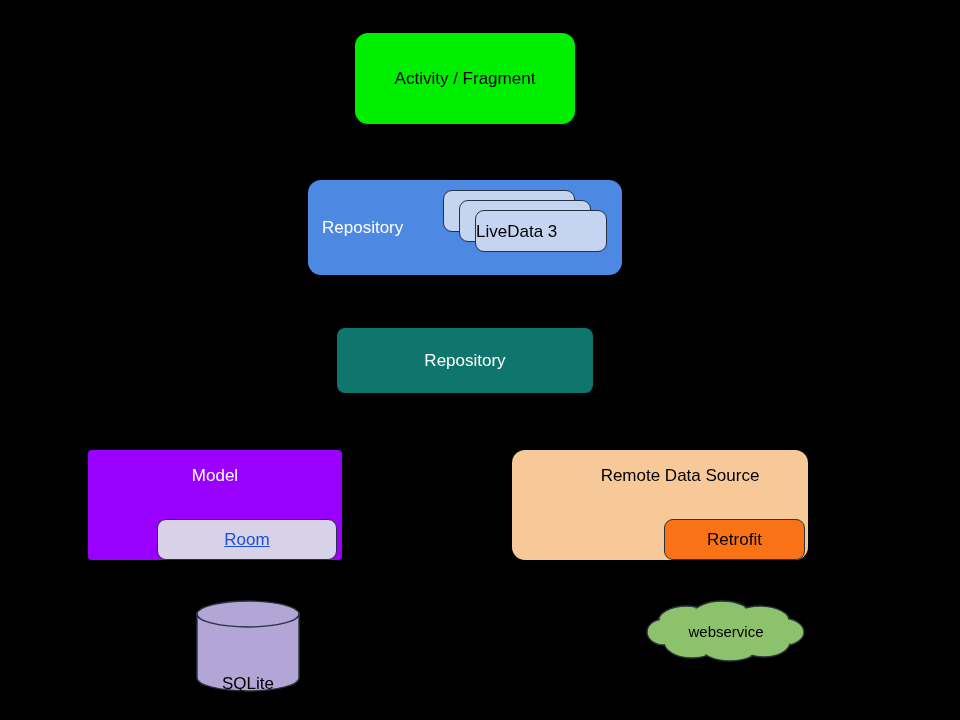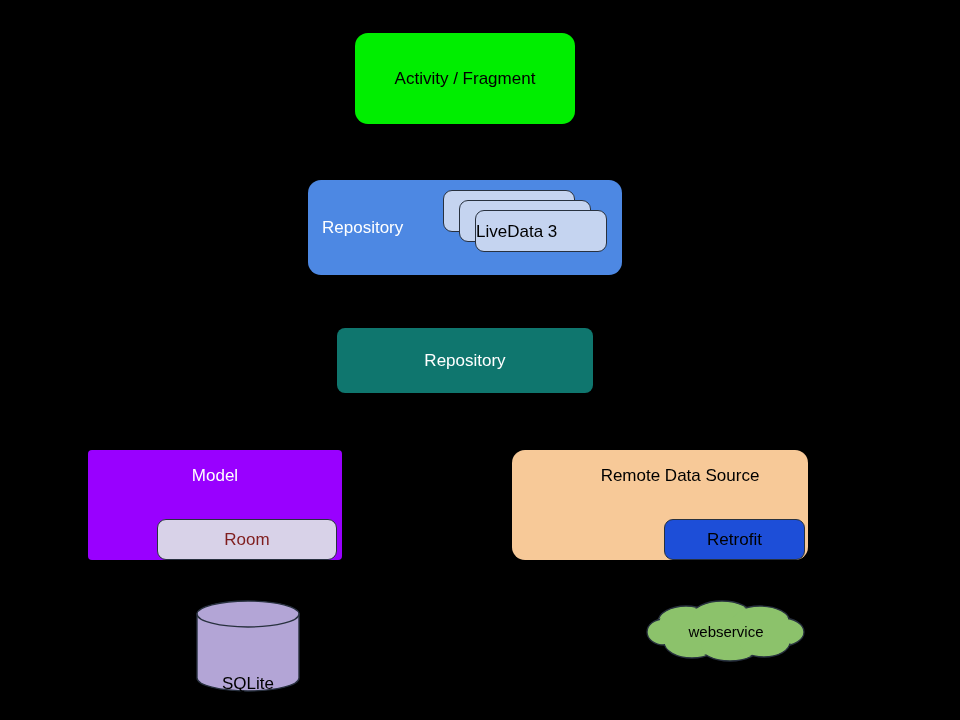--- a/index.html
+++ b/index.html
@@ -113,42 +113,43 @@
   }
   #node-room {
     left: 157px; top: 519px;
     width: 180px; height: 41px;
     background: #D8D2E8;
     border: 1.4px solid #28313F;
     border-radius: 9px;
     align-items: center;
   }
   #node-room .node-label {
-    color: #7f1d1d;
-    font-size: 17px;
+    color: #1d4ed8;
+    font-size: 17px;
+    text-decoration: underline;
   }
 
   
   #node-remote-data-source {
     left: 512px; top: 450px;
     width: 296px; height: 110px;
     background: #F7C998;
     border-radius: 13px;
     align-items: flex-start;
     padding-left: 40px;
   }
   #node-remote-data-source .node-label {
     color: #000000;
     font-size: 17px;
     margin-top: 17px;
   }
   #node-retrofit {
     left: 664px; top: 519px;
     width: 141px; height: 41px;
-    background: #1d4ed8;
+    background: #f97316;
     border: 1.4px solid #28313F;
     border-radius: 9px;
     align-items: center;
   }
   #node-retrofit .node-label {
     color: #000000;
     font-size: 17px;
   }
 
   

